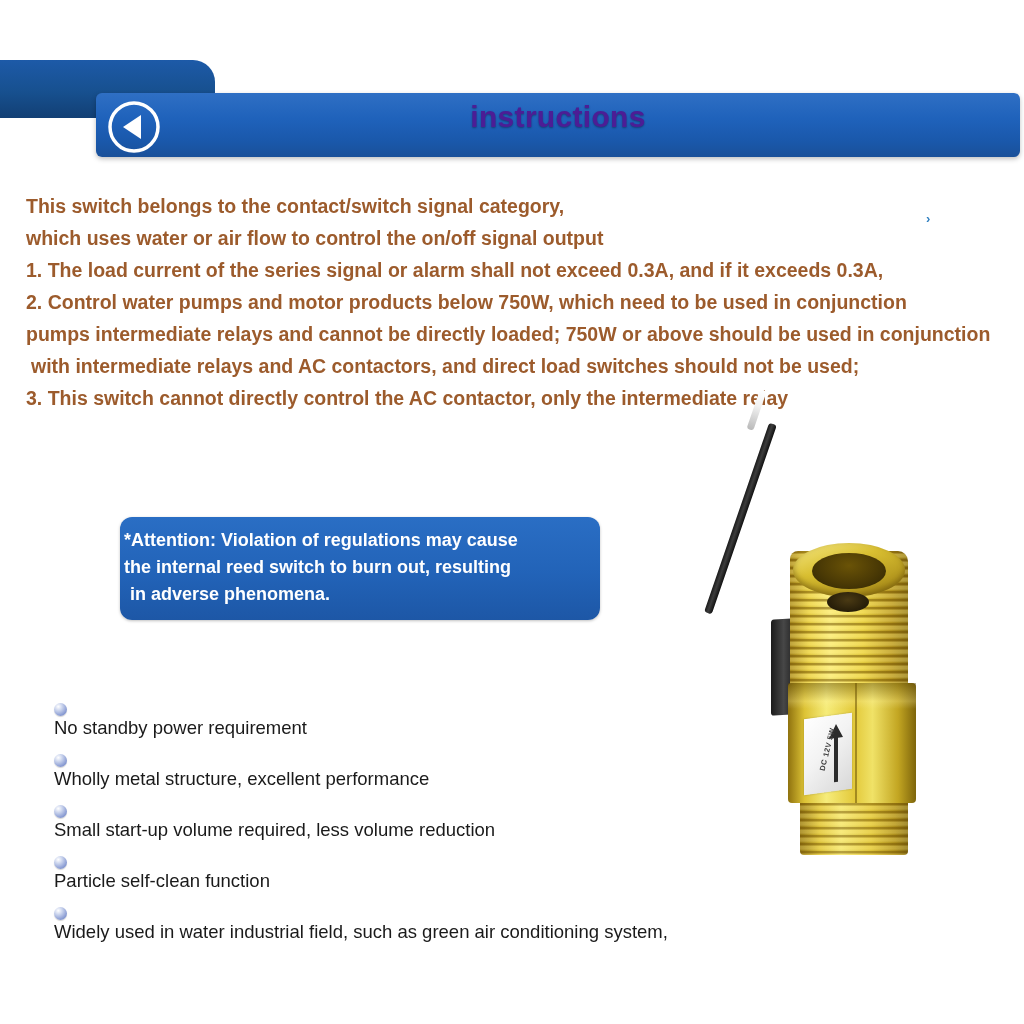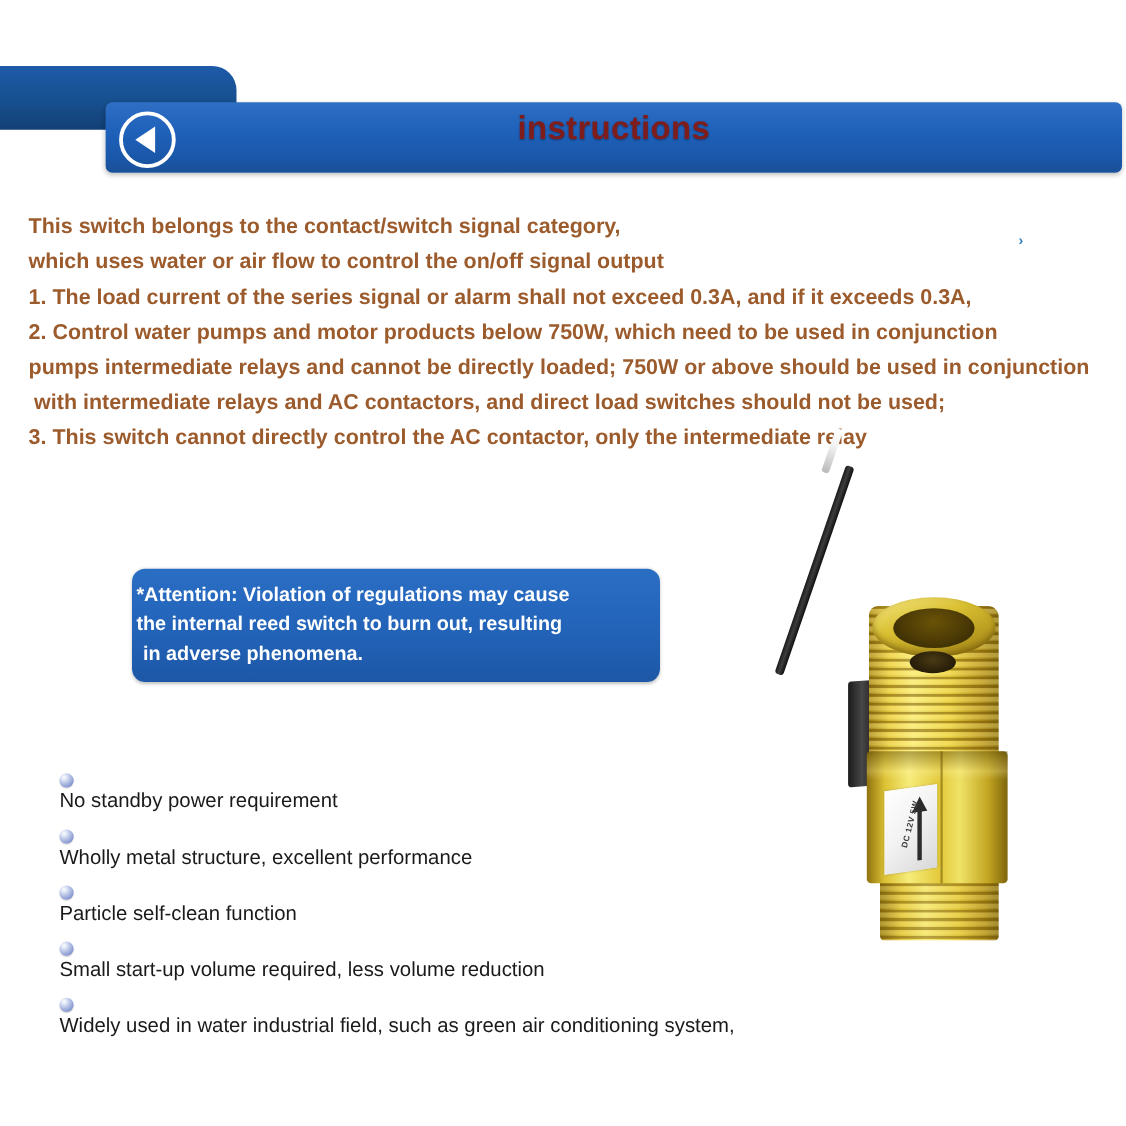--- a/index.html
+++ b/index.html
@@ -42,21 +42,21 @@
   }
   .banner-title {
     position: absolute;
     left: 96px;
     top: 93px;
     right: 4px;
     height: 48px;
     display: flex;
     align-items: center;
     justify-content: center;
-    color: #7f1d1d;
+    color: #4c1d95;
     font-size: 30px;
     font-weight: bold;
     letter-spacing: 0.3px;
     text-shadow: 0 1px 2px rgba(0,0,0,0.35);
   }
   .back-circle {
     position: absolute;
     left: 105px;
     top: 98px;
     width: 58px;
@@ -359,27 +359,27 @@
     </div>
     <div class="feature-row">
       <span class="bullet"></span>
       <span class="feature-text">
         <span class="ln">Wholly metal structure, excellent performance</span>
       </span>
     </div>
     <div class="feature-row">
       <span class="bullet"></span>
       <span class="feature-text">
-        <span class="ln">Particle self-clean function</span>
+        <span class="ln">Small start-up volume required, less volume reduction</span>
       </span>
     </div>
     <div class="feature-row">
       <span class="bullet"></span>
       <span class="feature-text">
-        <span class="ln">Small start-up volume required, less volume reduction</span>
+        <span class="ln">Particle self-clean function</span>
       </span>
     </div>
     <div class="feature-row">
       <span class="bullet"></span>
       <span class="feature-text">
         <span class="ln">Widely used in water industrial field, such as green air conditioning system,</span>
       </span>
     </div>
   </div>
 

